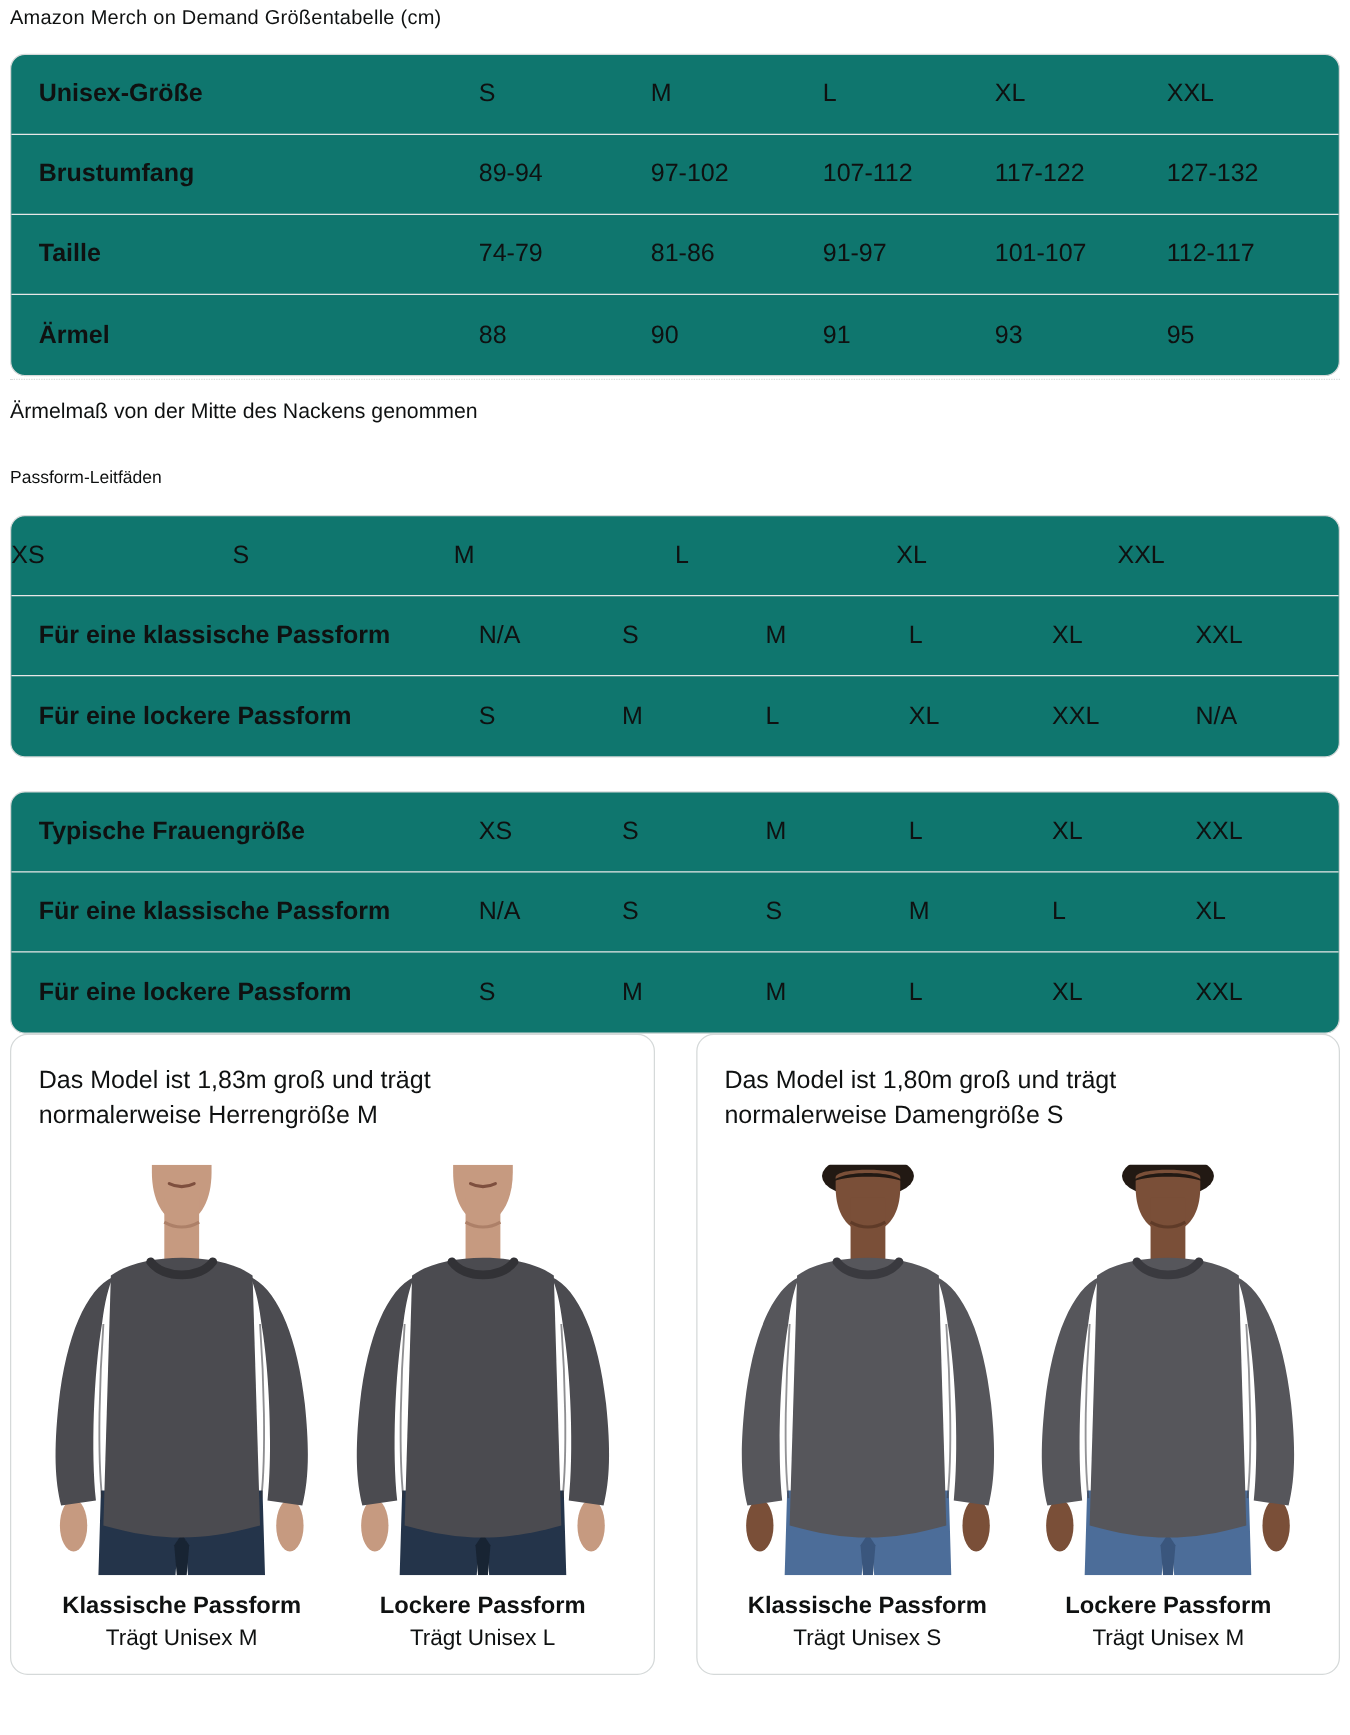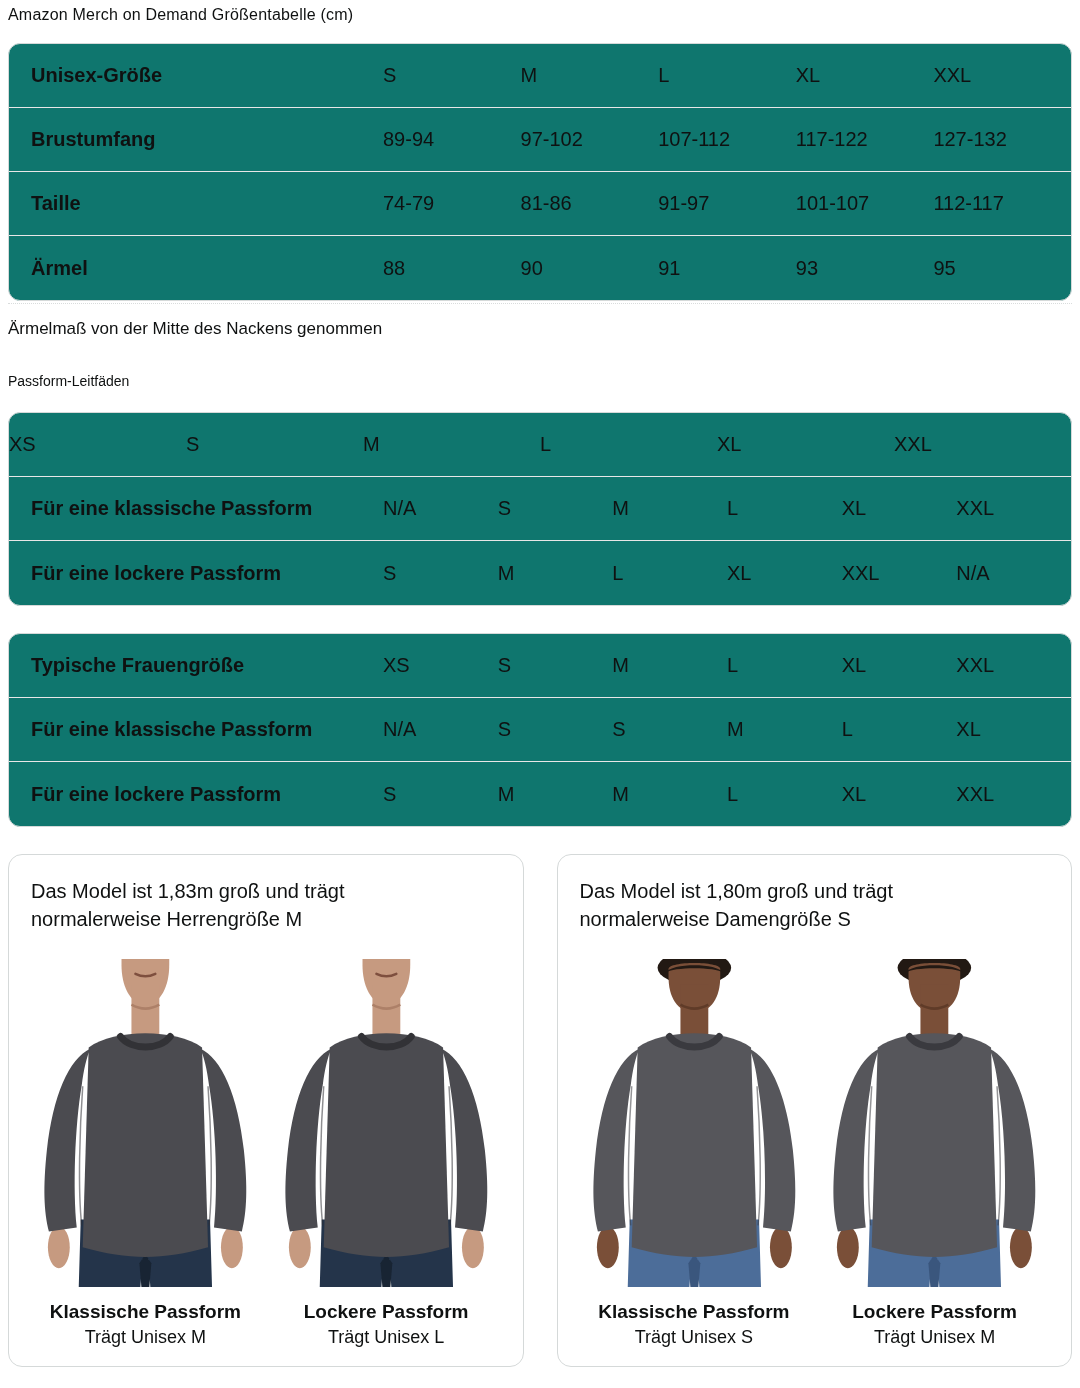--- a/index.html
+++ b/index.html
@@ -33,21 +33,21 @@
     font-weight:700;
     font-size:20px;
     white-space:nowrap;
   }
   .t-cell{flex:1 1 0;font-size:20px;font-weight:400;white-space:nowrap;}
   .table-bottom-rule{border-top:1px dotted #d9dcdc;margin-top:2px;}
   .size-note{margin-top:14px;font-size:17px;line-height:22px;}
   .section-heading{margin-top:28px;font-size:14px;font-weight:400;line-height:27px;}
   .fit-table{margin-top:17px;}
   .fit-table + .fit-table{margin-top:27px;}
-  .cards{display:flex;gap:33px;margin-top:27px;}
+  .cards{display:flex;gap:33px;}
   .model-card{
     flex:1 1 0;
     border:1px solid var(--table_border);
     border-radius:14px;
     padding:22px 22px 16px 22px;
     background:#fff;
   }
   .card-heading{font-size:20px;font-weight:400;line-height:28px;max-width:440px;}
   .figures{display:flex;gap:12px;margin-top:24px;}
   .figure{flex:1 1 0;display:flex;flex-direction:column;align-items:center;}

